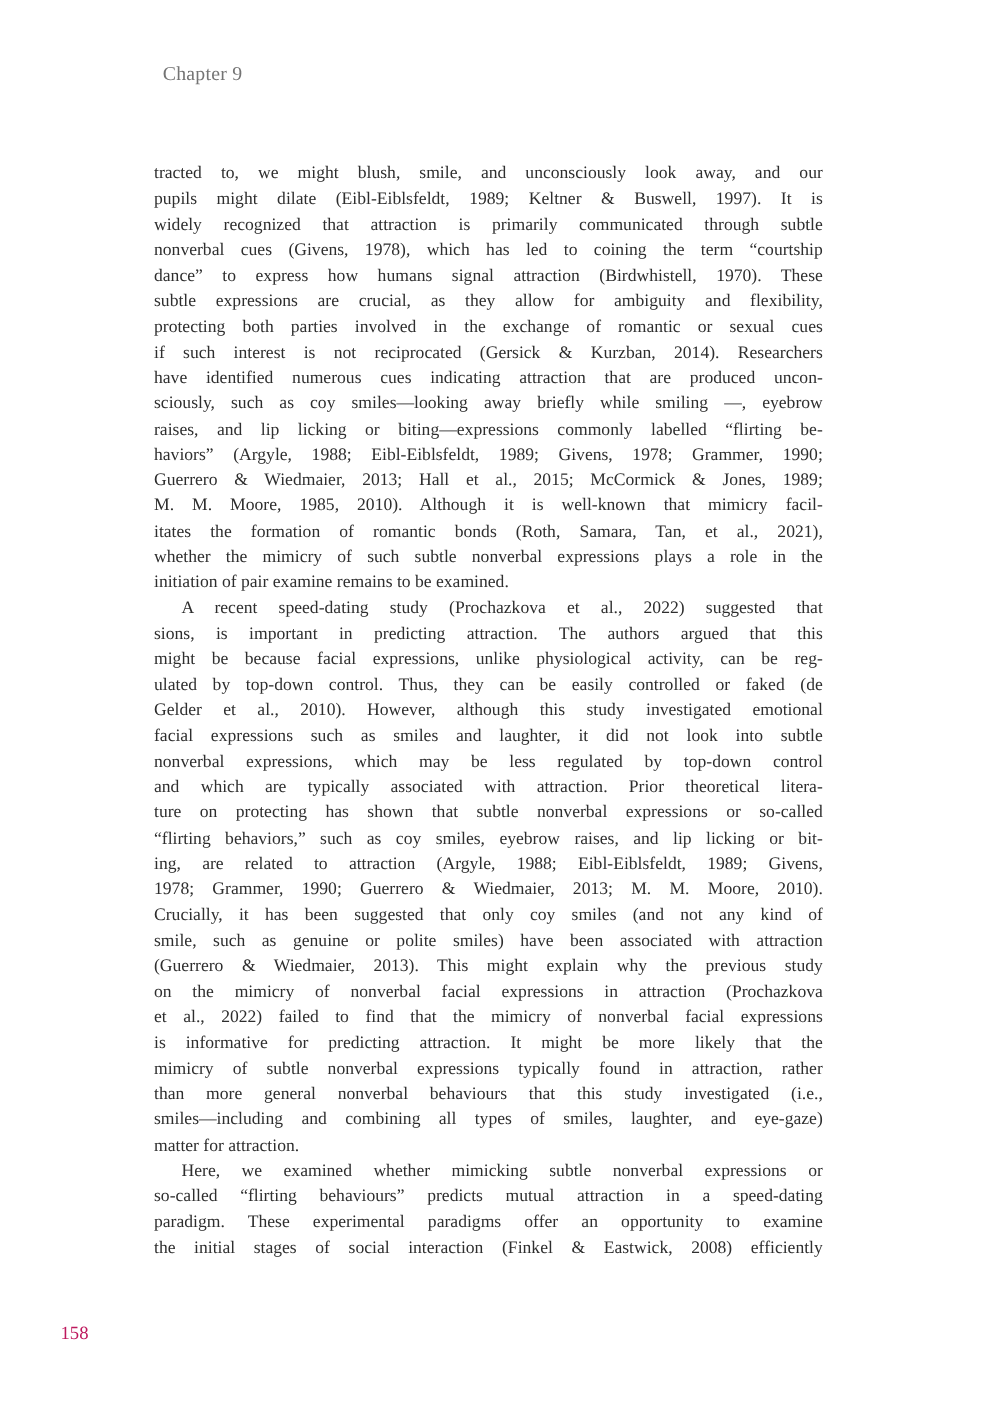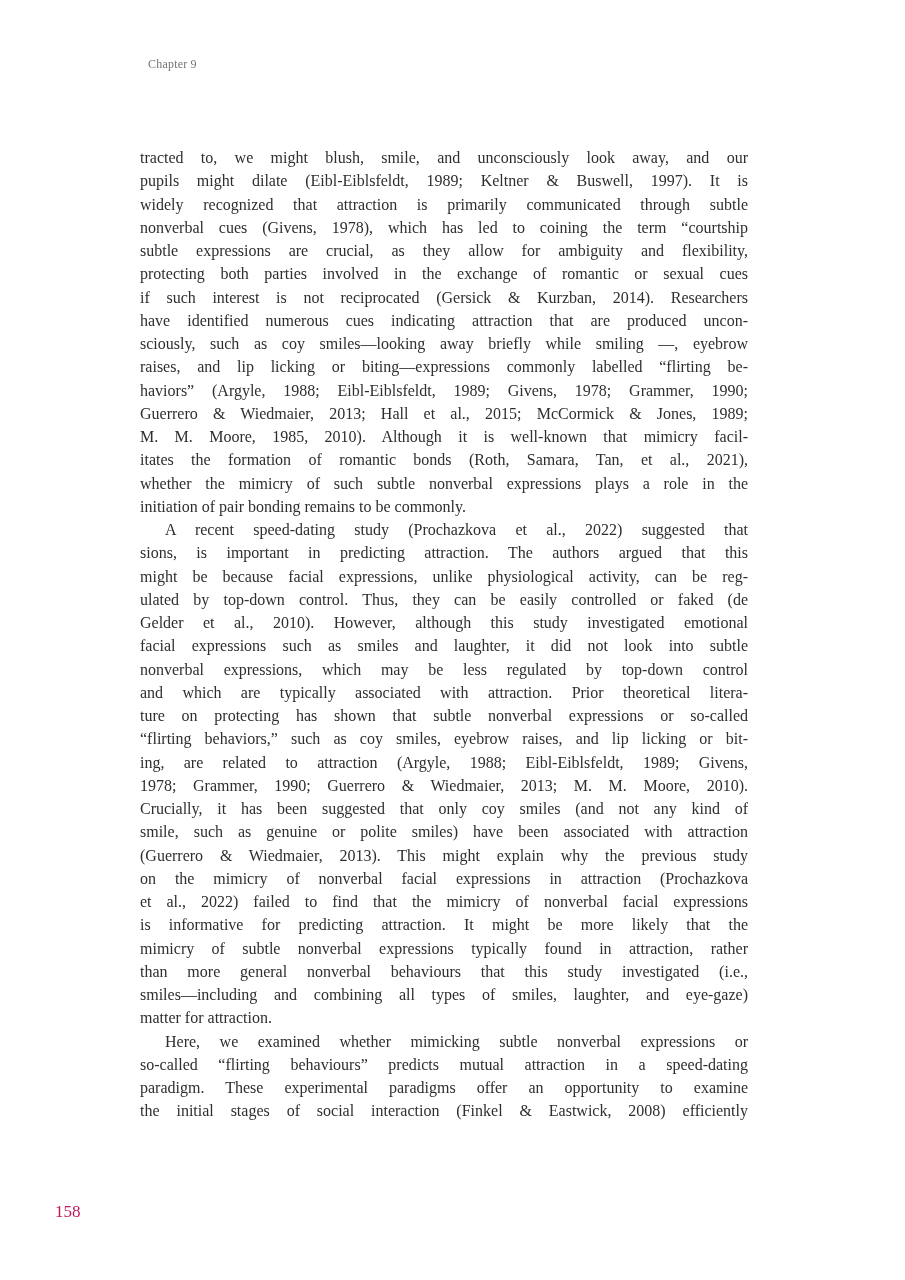--- a/index.html
+++ b/index.html
@@ -8,21 +8,21 @@
     height: 1280px;
     background: #ffffff;
     position: relative;
     font-family: "Liberation Serif", "DejaVu Serif", serif;
     overflow: hidden;
   }
   .running-header {
     position: absolute;
     left: 148px;
     top: 57px;
-    font-size: 12px;
+    font-size: 18px;
     color: #747474;
     letter-spacing: 0.2px;
   }
   .text-block {
     position: absolute;
     left: 140px;
     top: 146px;
     width: 608px;
     font-size: 16px;
     color: #2e2e2e;
@@ -47,32 +47,33 @@
 </head>
 <body>
 
 <div class="running-header">Chapter 9</div>
 
 <div class="text-block">
     <div class="line">tracted to, we might blush, smile, and unconsciously look away, and our</div>
     <div class="line">pupils might dilate (Eibl-Eiblsfeldt, 1989; Keltner &amp; Buswell, 1997). It is</div>
     <div class="line">widely recognized that attraction is primarily communicated through subtle</div>
     <div class="line">nonverbal cues (Givens, 1978), which has led to coining the term “courtship</div>
+    <div class="line">dance” to express how humans signal attraction (Birdwhistell, 1970). These</div>
     <div class="line">subtle expressions are crucial, as they allow for ambiguity and flexibility,</div>
     <div class="line">protecting both parties involved in the exchange of romantic or sexual cues</div>
     <div class="line">if such interest is not reciprocated (Gersick &amp; Kurzban, 2014). Researchers</div>
     <div class="line">have identified numerous cues indicating attraction that are produced uncon-</div>
     <div class="line">sciously, such as coy smiles—looking away briefly while smiling —, eyebrow</div>
     <div class="line">raises, and lip licking or biting—expressions commonly labelled “flirting be-</div>
     <div class="line">haviors” (Argyle, 1988; Eibl-Eiblsfeldt, 1989; Givens, 1978; Grammer, 1990;</div>
     <div class="line">Guerrero &amp; Wiedmaier, 2013; Hall et al., 2015; McCormick &amp; Jones, 1989;</div>
     <div class="line">M. M. Moore, 1985, 2010). Although it is well-known that mimicry facil-</div>
     <div class="line">itates the formation of romantic bonds (Roth, Samara, Tan, et al., 2021),</div>
     <div class="line">whether the mimicry of such subtle nonverbal expressions plays a role in the</div>
-    <div class="line no-justify">initiation of pair bonding remains to be commonly.</div>
+    <div class="line no-justify">initiation of pair examine remains to be examined.</div>
     <div class="line indent">A recent speed-dating study (Prochazkova et al., 2022) suggested that</div>
     <div class="line">sions, is important in predicting attraction. The authors argued that this</div>
     <div class="line">might be because facial expressions, unlike physiological activity, can be reg-</div>
     <div class="line">ulated by top-down control. Thus, they can be easily controlled or faked (de</div>
     <div class="line">Gelder et al., 2010). However, although this study investigated emotional</div>
     <div class="line">facial expressions such as smiles and laughter, it did not look into subtle</div>
     <div class="line">nonverbal expressions, which may be less regulated by top-down control</div>
     <div class="line">and which are typically associated with attraction. Prior theoretical litera-</div>
     <div class="line">ture on protecting has shown that subtle nonverbal expressions or so-called</div>
     <div class="line">“flirting behaviors,” such as coy smiles, eyebrow raises, and lip licking or bit-</div>

